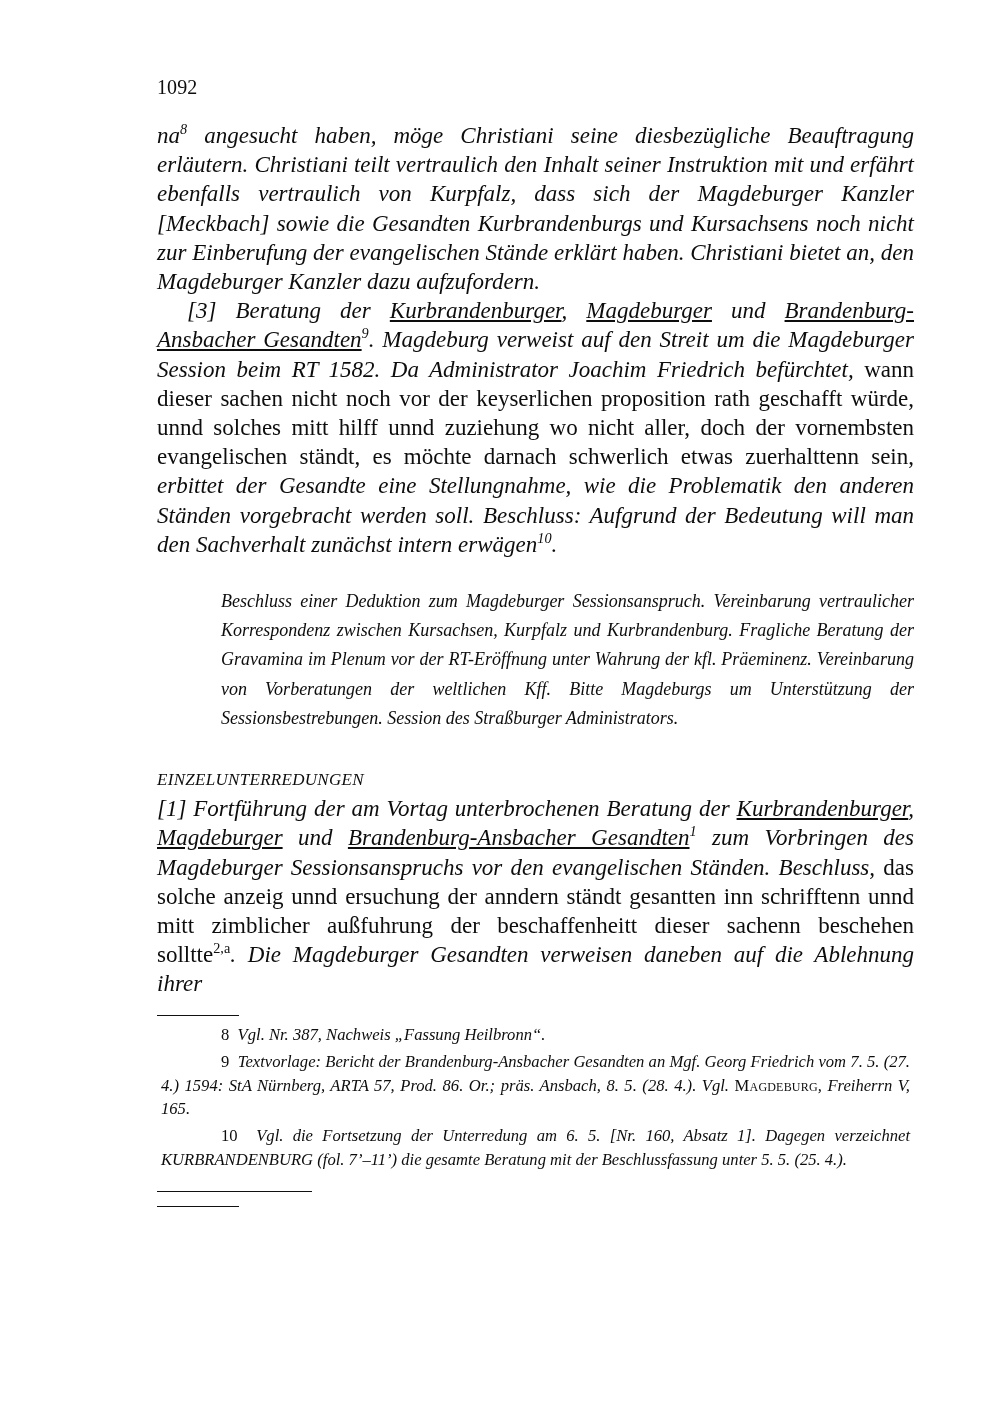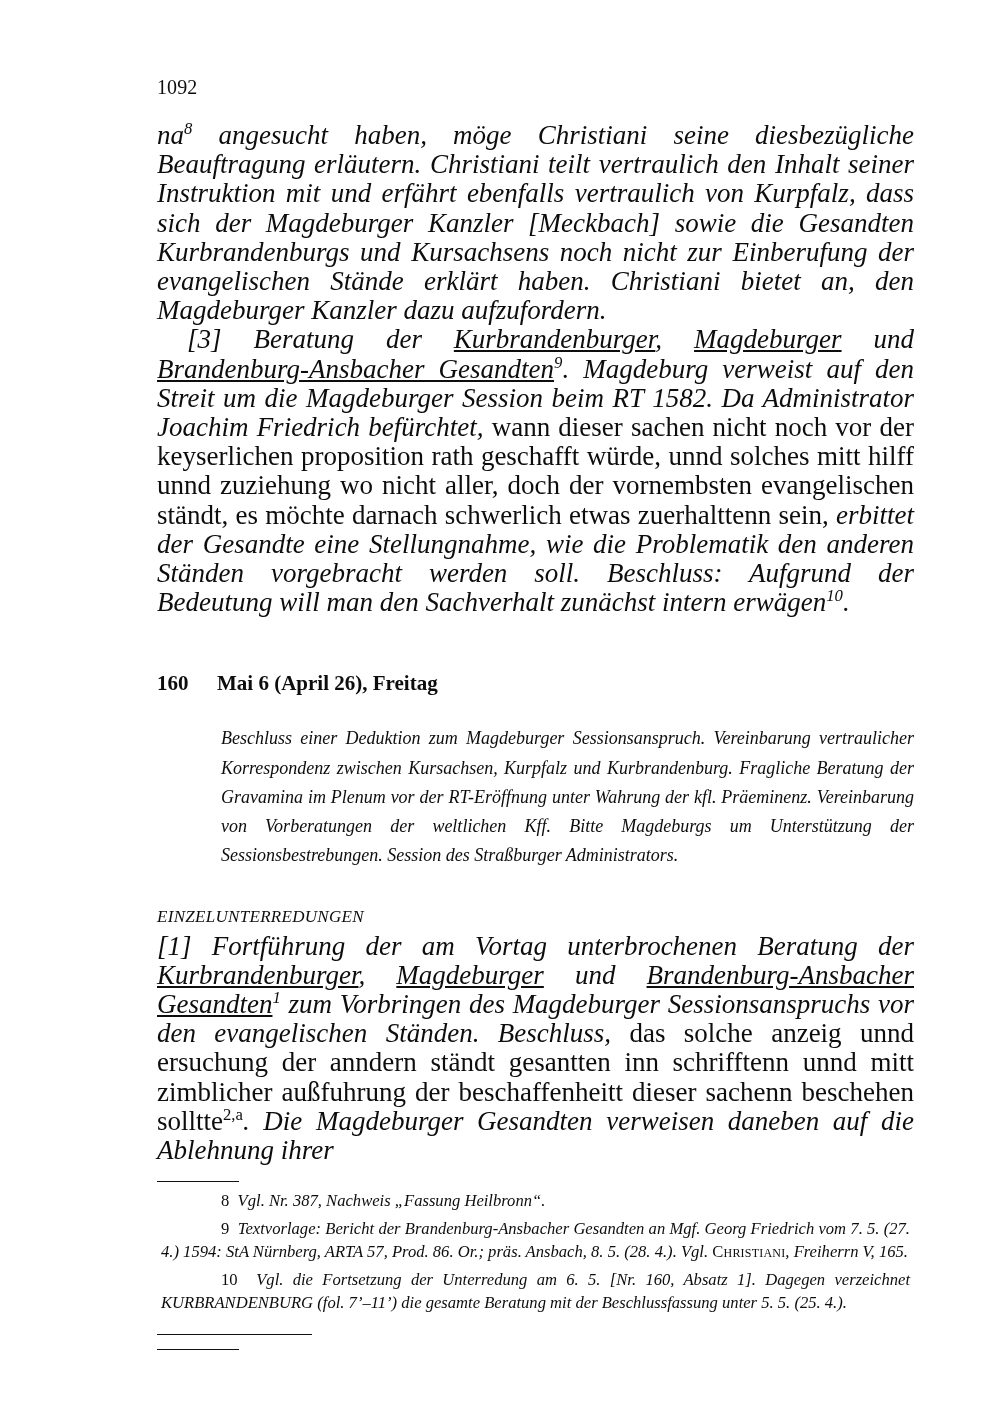--- a/index.html
+++ b/index.html
@@ -38,21 +38,21 @@
     flex: 0 0 124px;
     font-size: 20px;
   }
   .runhead .rh-title {
     font-size: 18.5px;
   }
 
   
   .body-block {
     margin-top: 22px;
-    font-size: 27px;
+    font-size: 23px;
     line-height: 29.2px;
     text-align: justify;
     text-justify: inter-word;
     hyphens: manual;
   }
   .para {
     margin: 0;
     text-align: justify;
   }
   .para.indent { text-indent: 30px; font-family: Liberation Serif, serif; }
@@ -148,39 +148,35 @@
     </div>
 
     <div class="body-block">
 
       <p class="para"><i><span>na</span><sup class="it">8</sup><span> angesucht haben, möge Christiani seine diesbezügliche Beauftragung erläutern. Christiani teilt vertraulich den Inhalt seiner Instruktion mit und erfährt ebenfalls vertraulich von Kurpfalz, dass sich der Magdeburger Kanzler [Meckbach] sowie die Gesandten Kurbrandenburgs und Kursachsens noch nicht zur Einberufung der evangelischen Stände erklärt haben. Christiani bietet an, den Magdeburger Kanzler dazu aufzufordern.</span></i></p>
 
       <p class="para indent"><i><span>[3] Beratung der </span><span class="u">Kurbrandenburger</span><span>, </span><span class="u">Magdeburger</span><span> und </span><span class="u">Brandenburg-Ansbacher Gesandten</span><sup class="it">9</sup><span>. Magdeburg verweist auf den Streit um die Magdeburger Session beim RT 1582. Da Administrator Joachim Friedrich befürchtet,</span></i><span class="rm"> wann dieser sachen nicht noch vor der keyserlichen proposition rath geschafft würde, unnd solches mitt hilff unnd zuziehung wo nicht aller, doch der vornembsten evangelischen ständt, es möchte darnach schwerlich etwas zuerhalttenn sein,</span><i><span> erbittet der Gesandte eine Stellungnahme, wie die Problematik den anderen Ständen vorgebracht werden soll. Beschluss: Aufgrund der Bedeutung will man den Sachverhalt zunächst intern erwägen</span><sup class="it">10</sup><span>.</span></i></p>
 
     </div>
 
-    <div class="entry-head">
-      <span class="num">160</span>
-      <span>Mai 6 (April 26), Freitag</span>
-    </div>
 
     <div class="regest">Beschluss einer Deduktion zum Magdeburger Sessionsanspruch. Vereinbarung vertraulicher Korrespondenz zwischen Kursachsen, Kurpfalz und Kurbrandenburg. Fragliche Beratung der Gravamina im Plenum vor der RT-Eröffnung unter Wahrung der kfl. Präeminenz. Vereinbarung von Vorberatungen der weltlichen Kff. Bitte Magdeburgs um Unterstützung der Sessionsbestrebungen. Session des Straßburger Administrators.</div>
 
     <div class="section-label">EINZELUNTERREDUNGEN</div>
 
     <div class="body-block" style="margin-top:0;">
       <p class="para"><i><span>[1] Fortführung der am Vortag unterbrochenen Beratung der </span><span class="u">Kurbrandenburger</span><span>, </span><span class="u">Magdeburger</span><span> und </span><span class="u">Brandenburg-Ansbacher Gesandten</span><sup class="it">1</sup><span> zum Vorbringen des Magdeburger Sessionsanspruchs vor den evangelischen Ständen. Beschluss,</span></i><span class="rm"> das solche anzeig unnd ersuchung der anndern ständt gesantten inn schrifftenn unnd mitt zimblicher außfuhrung der beschaffenheitt dieser sachenn beschehen solltte</span><sup>2,a</sup><i><span>. Die Magdeburger Gesandten verweisen daneben auf die Ablehnung ihrer</span></i></p>
     </div>
 
     <div class="apparatus">
       <hr class="rule short">
 
       <p class="note first-line-in"><span class="marker">8</span>&nbsp;&nbsp;<span>Vgl. Nr. 387, Nachweis „Fassung Heilbronn“.</span></p>
 
-      <p class="note first-line-in"><span class="marker">9</span>&nbsp;&nbsp;<span>Textvorlage: Bericht der Brandenburg-Ansbacher Gesandten an Mgf. Georg Friedrich vom 7. 5. (27. 4.) 1594: StA Nürnberg, ARTA 57, Prod. 86. Or.; präs. Ansbach, 8. 5. (28. 4.). Vgl. </span><span class="sc">Christiani</span><span>, Freiherrn V, 165.</span></p>
+      <p class="note first-line-in"><span class="marker">9</span>&nbsp;&nbsp;<span>Textvorlage: Bericht der Brandenburg-Ansbacher Gesandten an Mgf. Georg Friedrich vom 7. 5. (27. 4.) 1594: StA Nürnberg, ARTA 57, Prod. 86. Or.; präs. Ansbach, 8. 5. (28. 4.). Vgl. </span><span class="sc">Magdeburg</span><span>, Freiherrn V, 165.</span></p>
 
       <p class="note first-line-in"><span class="marker">10</span>&nbsp;&nbsp;<span>Vgl. die Fortsetzung der Unterredung am 6. 5. [Nr. 160, Absatz 1]. Dagegen verzeichnet </span><span class="upper-it">KURBRANDENBURG</span><span> (fol. 7’–11’) die gesamte Beratung mit der Beschlussfassung unter 5. 5. (25. 4.).</span></p>
     </div>
 
     <div class="apparatus gap-top-a">
       <hr class="rule long">
     </div>
 
     <div class="apparatus gap-top-b">
       <hr class="rule short">

